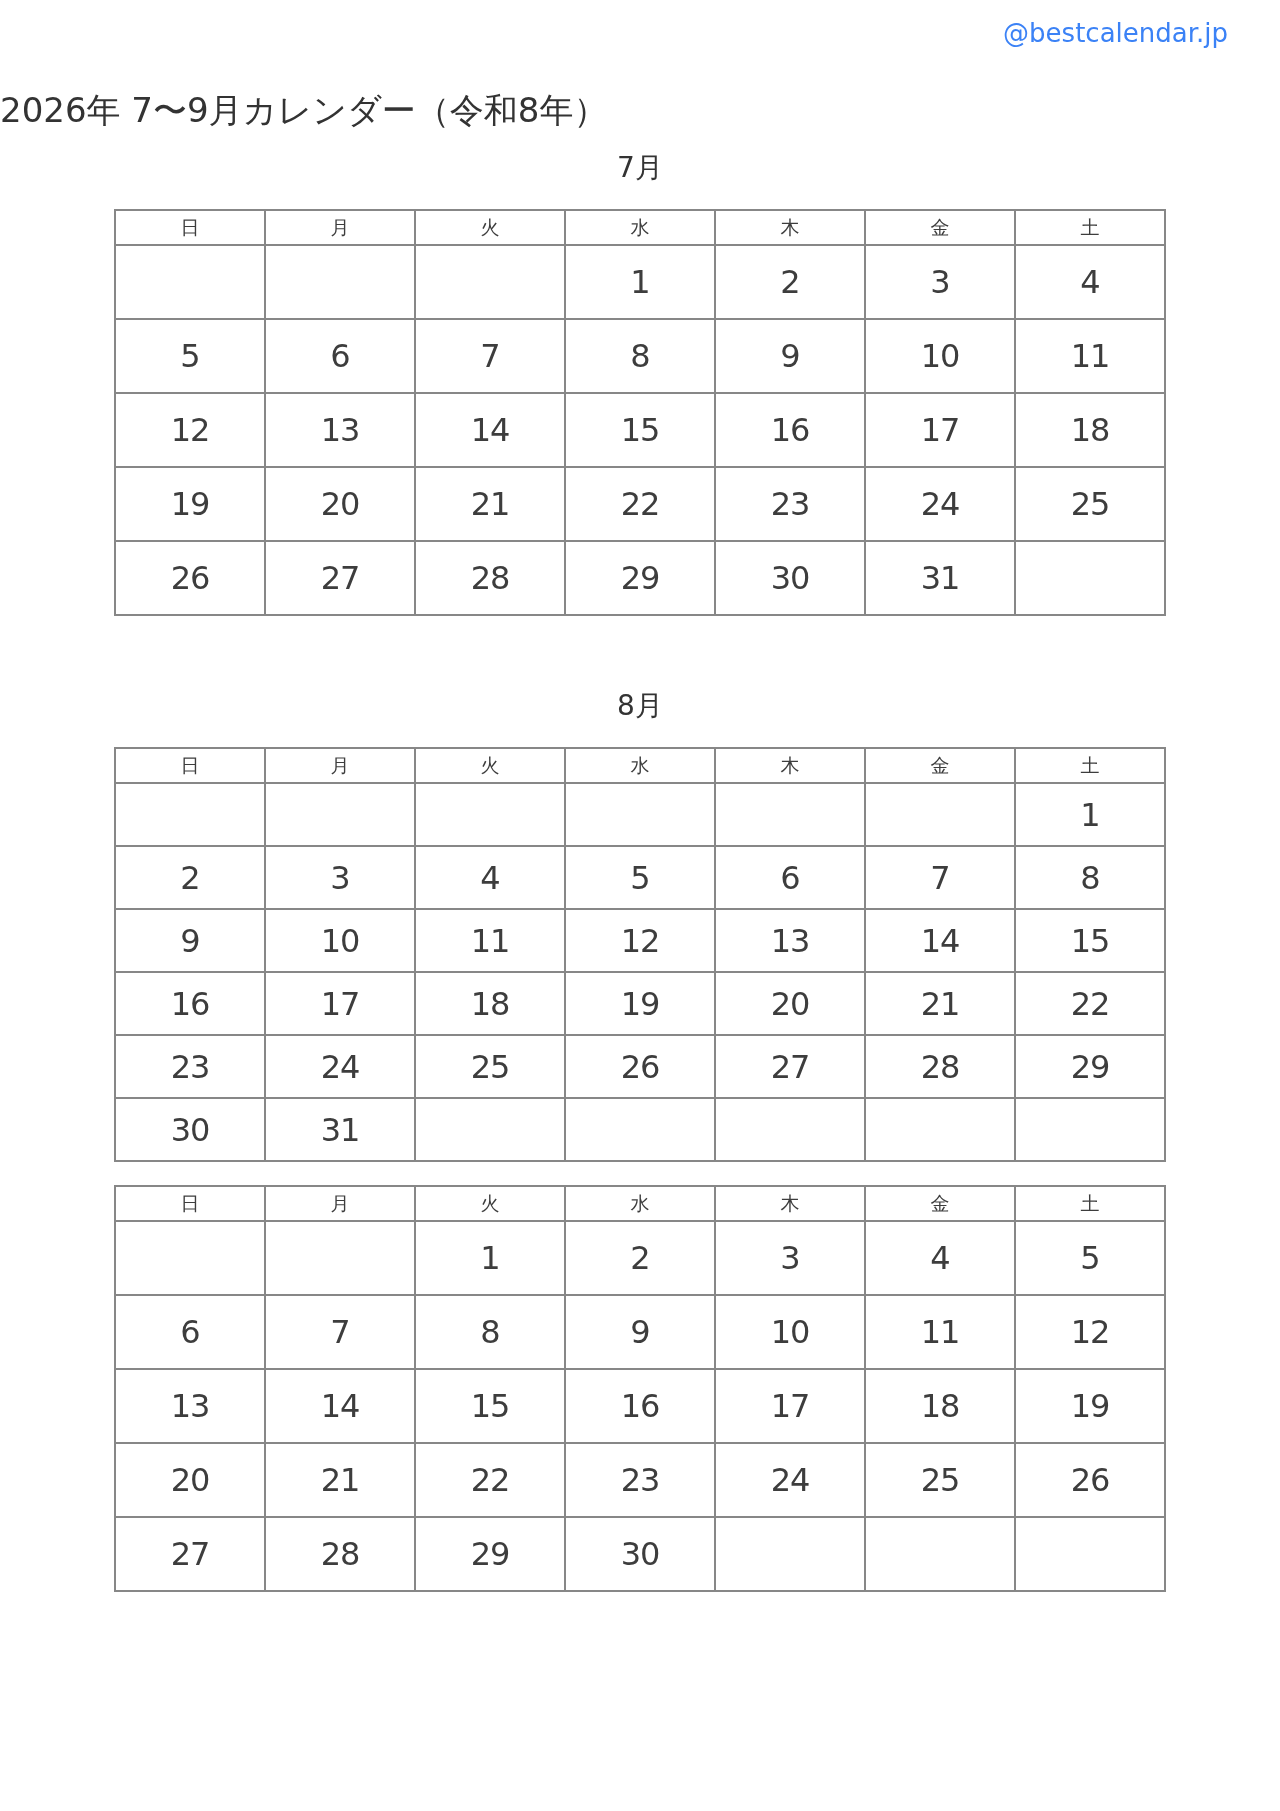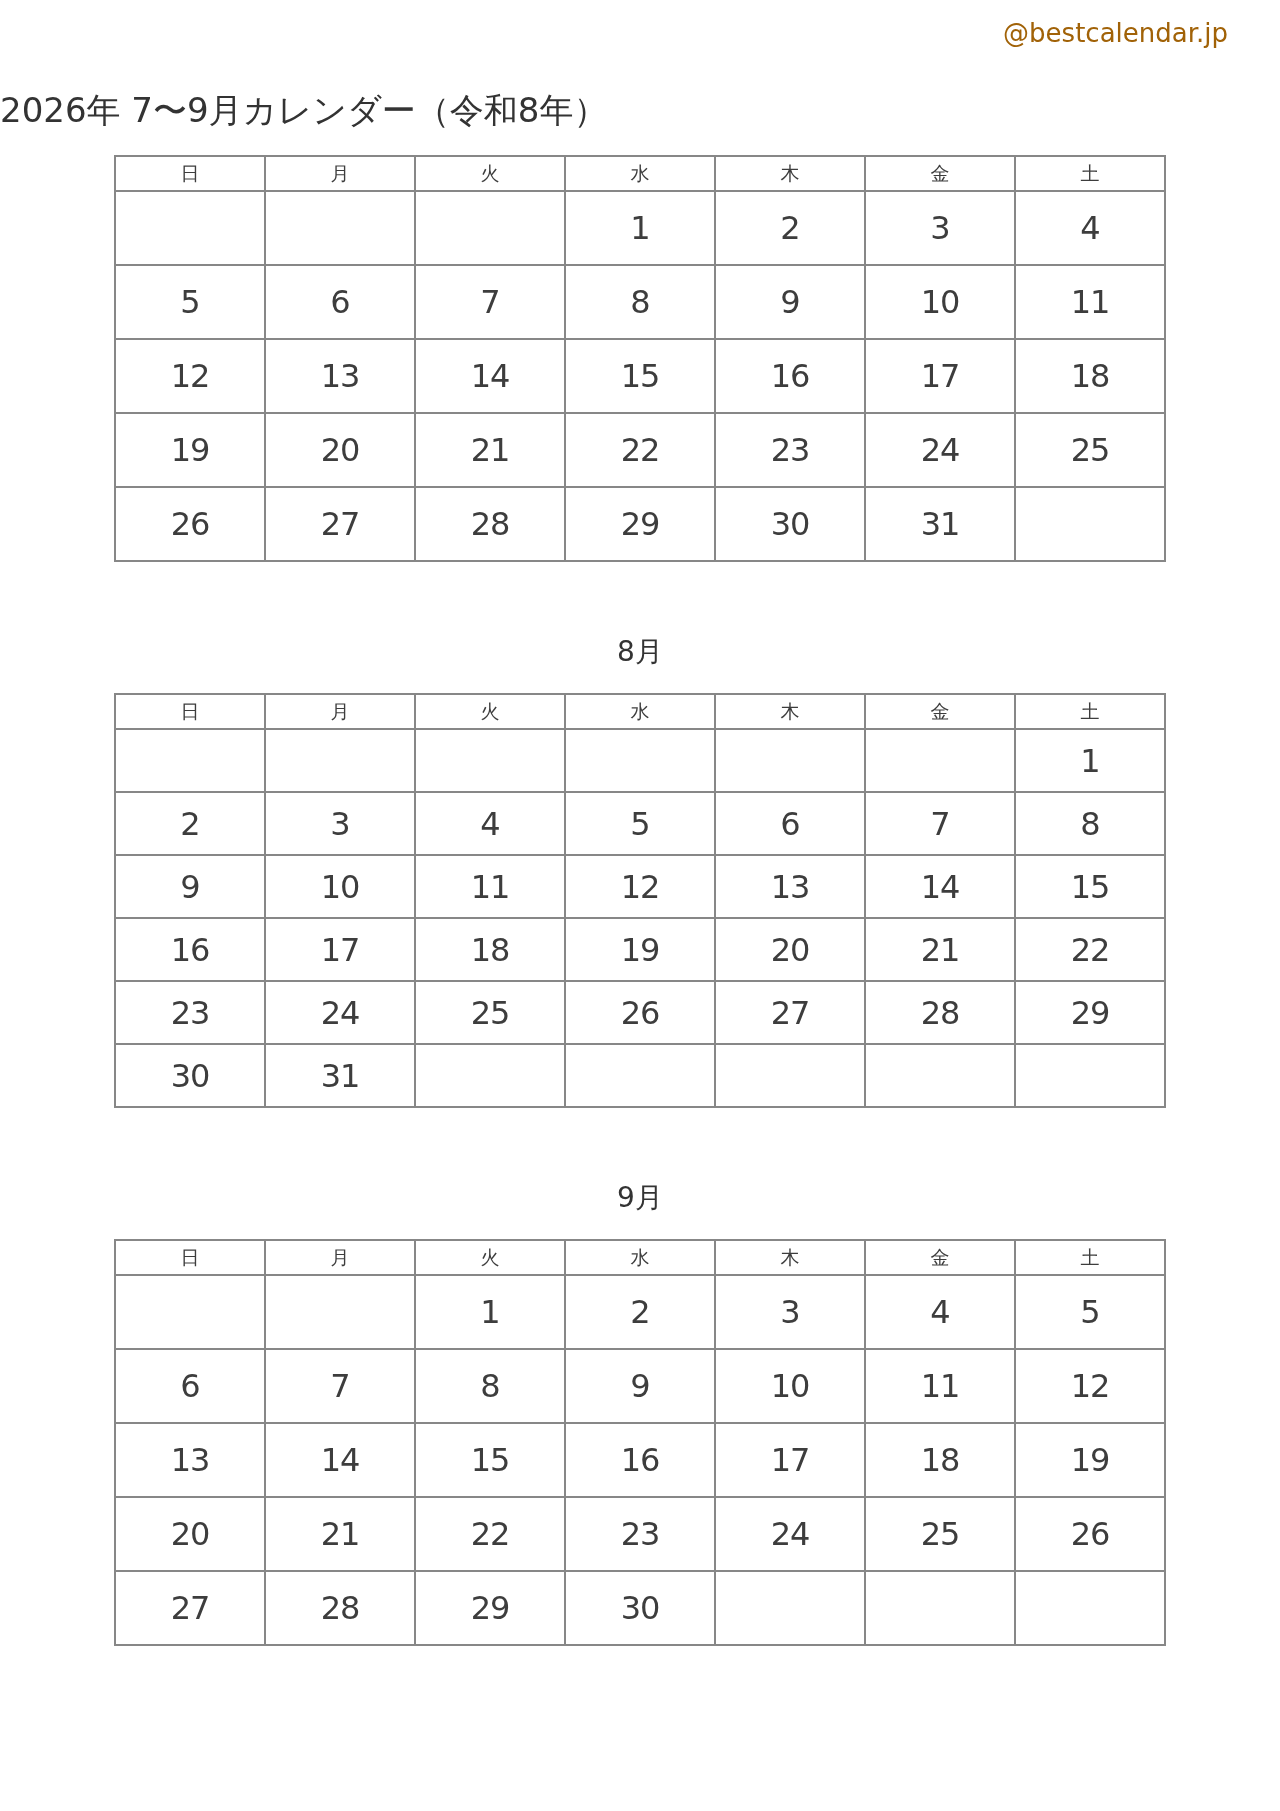--- a/index.html
+++ b/index.html
@@ -3,21 +3,21 @@
 <meta charset="utf-8">
 <style>
   html,body{margin:0;padding:0;}
   body{
     width:1280px;height:1811px;position:relative;background:#ffffff;
     font-family:"DejaVu Sans","Liberation Sans",sans-serif;color:#3d3d3d;
     overflow:hidden;
   }
   .watermark{
     position:absolute;top:18px;right:52px;
-    font-size:26px;line-height:30px;color:#a16207;
+    font-size:26px;line-height:30px;color:#3b82f6;
   }
   .page-title{
     margin:88px 0 0;text-align:left;
     font-size:34px;line-height:44px;font-weight:normal;color:#333333;
   }
   .month-label{
     text-align:center;font-size:28px;line-height:36px;
     font-weight:normal;color:#333333;margin:72px 0 0;
   }
   #months .month:first-of-type .month-label{margin-top:18px;}
@@ -35,20 +35,21 @@
   .c-red{color:#d23030;}
   .c-blue{color:#4a97e0;}
 </style>
 </head>
 <body>
 
 <div class="watermark">@bestcalendar.jp</div>
 <h1 class="page-title">2026年 7〜9月カレンダー（令和8年）</h1>
 <div id="months">
     <section class="month">
+      <h2 class="month-label">7月</h2>
       <table class="calendar">
         <thead>
           <tr>
             <th class="c-red">日</th>
             <th class="">月</th>
             <th class="">火</th>
             <th class="">水</th>
             <th class="">木</th>
             <th class="">金</th>
             <th class="c-blue">土</th>
@@ -169,21 +170,20 @@
             <td class=""></td>
             <td class=""></td>
             <td class=""></td>
             <td class=""></td>
             <td class=""></td>
           </tr>
         </tbody>
       </table>
     </section>
     <section class="month">
-      <h2 class="month-label">9月</h2>
       <table class="calendar">
         <thead>
           <tr>
             <th class="c-red">日</th>
             <th class="">月</th>
             <th class="">火</th>
             <th class="">水</th>
             <th class="">木</th>
             <th class="">金</th>
             <th class="c-blue">土</th>

